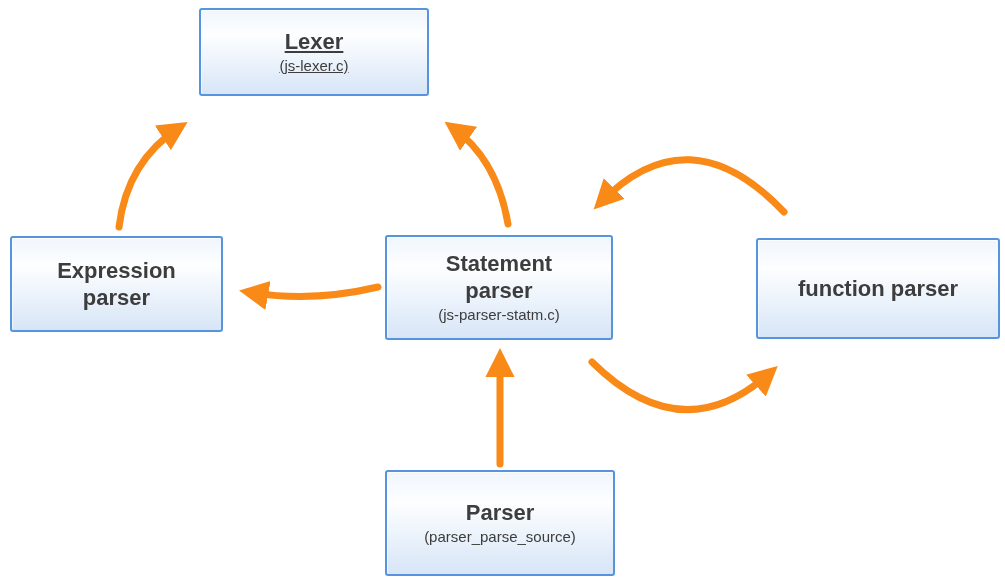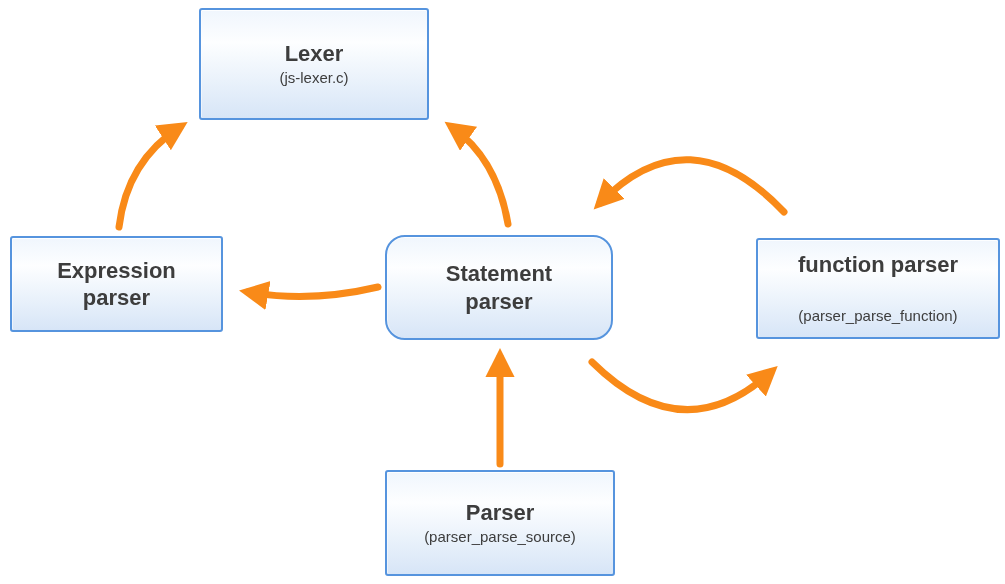--- a/index.html
+++ b/index.html
@@ -51,23 +51,23 @@
     font-weight: bold;
     line-height: 1.25;
     white-space: pre-line;
   }
   .node .subtitle {
     font-size: 15px;
     font-weight: normal;
     line-height: 1.35;
     white-space: nowrap;
   }
-  #node-lexer              { left: 199px; top: 8px;   width: 230px; height: 112px; }
+  #node-lexer              { left: 199px; top: 8px;   width: 230px; height: 88px; text-decoration: underline; }
   #node-expression-parser  { left: 10px;  top: 236px; width: 213px; height: 96px; align-items: center;  }
-  #node-statement-parser   { left: 385px; top: 235px; width: 228px; height: 105px; border-radius: 20px; }
+  #node-statement-parser   { left: 385px; top: 235px; width: 228px; height: 105px; }
   #node-function-parser    { left: 756px; top: 238px; width: 244px; height: 101px; gap: 27px; }
   #node-parser             { left: 385px; top: 470px; width: 230px; height: 106px; }
 </style>
 </head>
 <body>
 
 <div class="canvas">
 
   <svg class="arrows-layer" width="1005" height="584" viewBox="0 0 1005 584" xmlns="http://www.w3.org/2000/svg">
     <defs>
@@ -89,25 +89,25 @@
   </div>
 
   <div class="node" id="node-expression-parser">
     <div class="title">Expression
 parser</div>
   </div>
 
   <div class="node" id="node-statement-parser">
     <div class="title">Statement
 parser</div>
+    <div class="subtitle">(js-parser-statm.c)</div>
   </div>
 
   <div class="node" id="node-function-parser">
     <div class="title">function parser</div>
-    <div class="subtitle">(parser_parse_function)</div>
   </div>
 
   <div class="node" id="node-parser">
     <div class="title">Parser</div>
     <div class="subtitle">(parser_parse_source)</div>
   </div>
 
 </div>
 
 </body></html>

